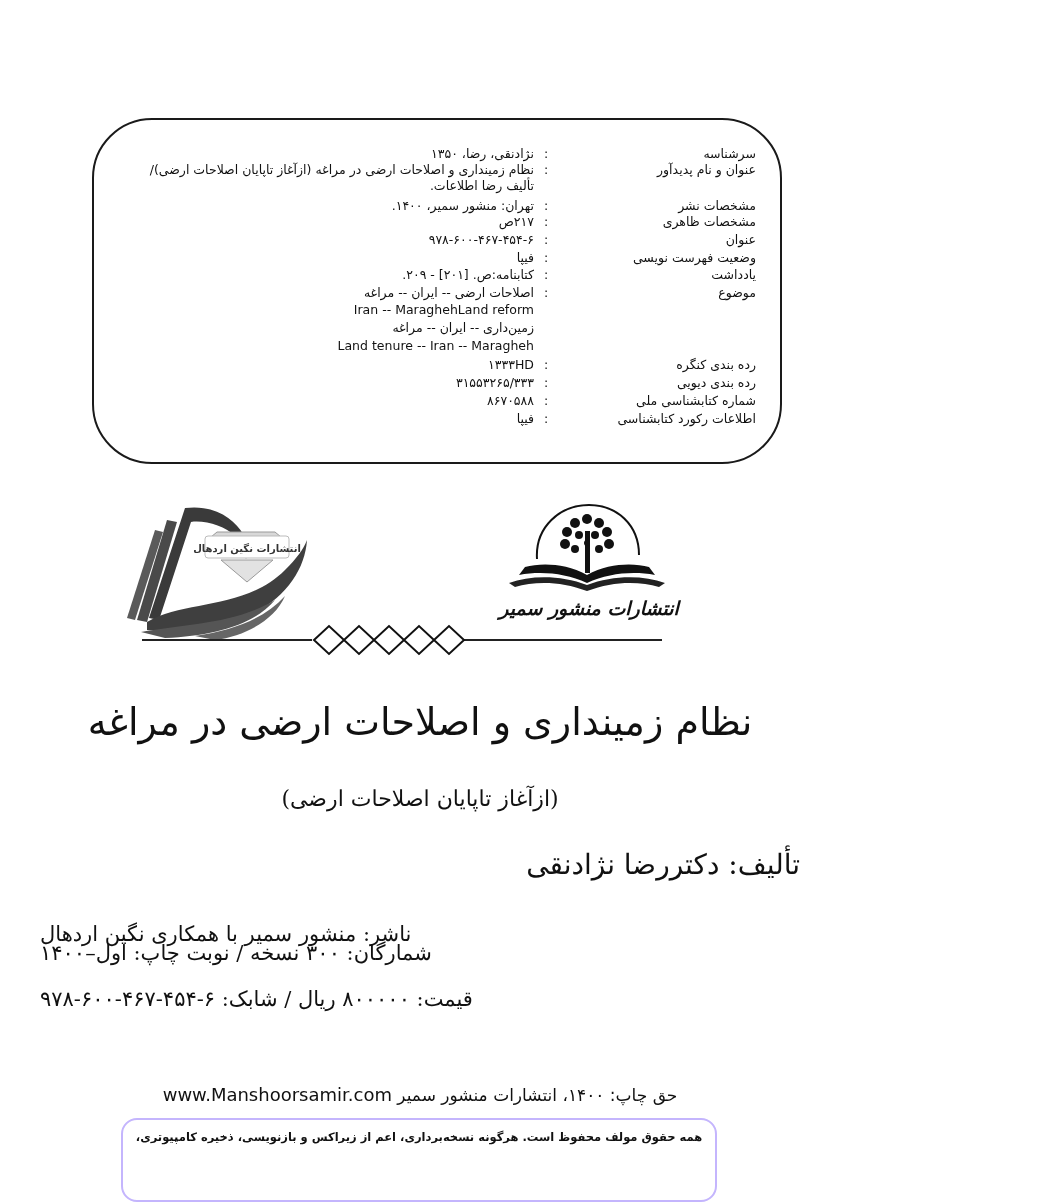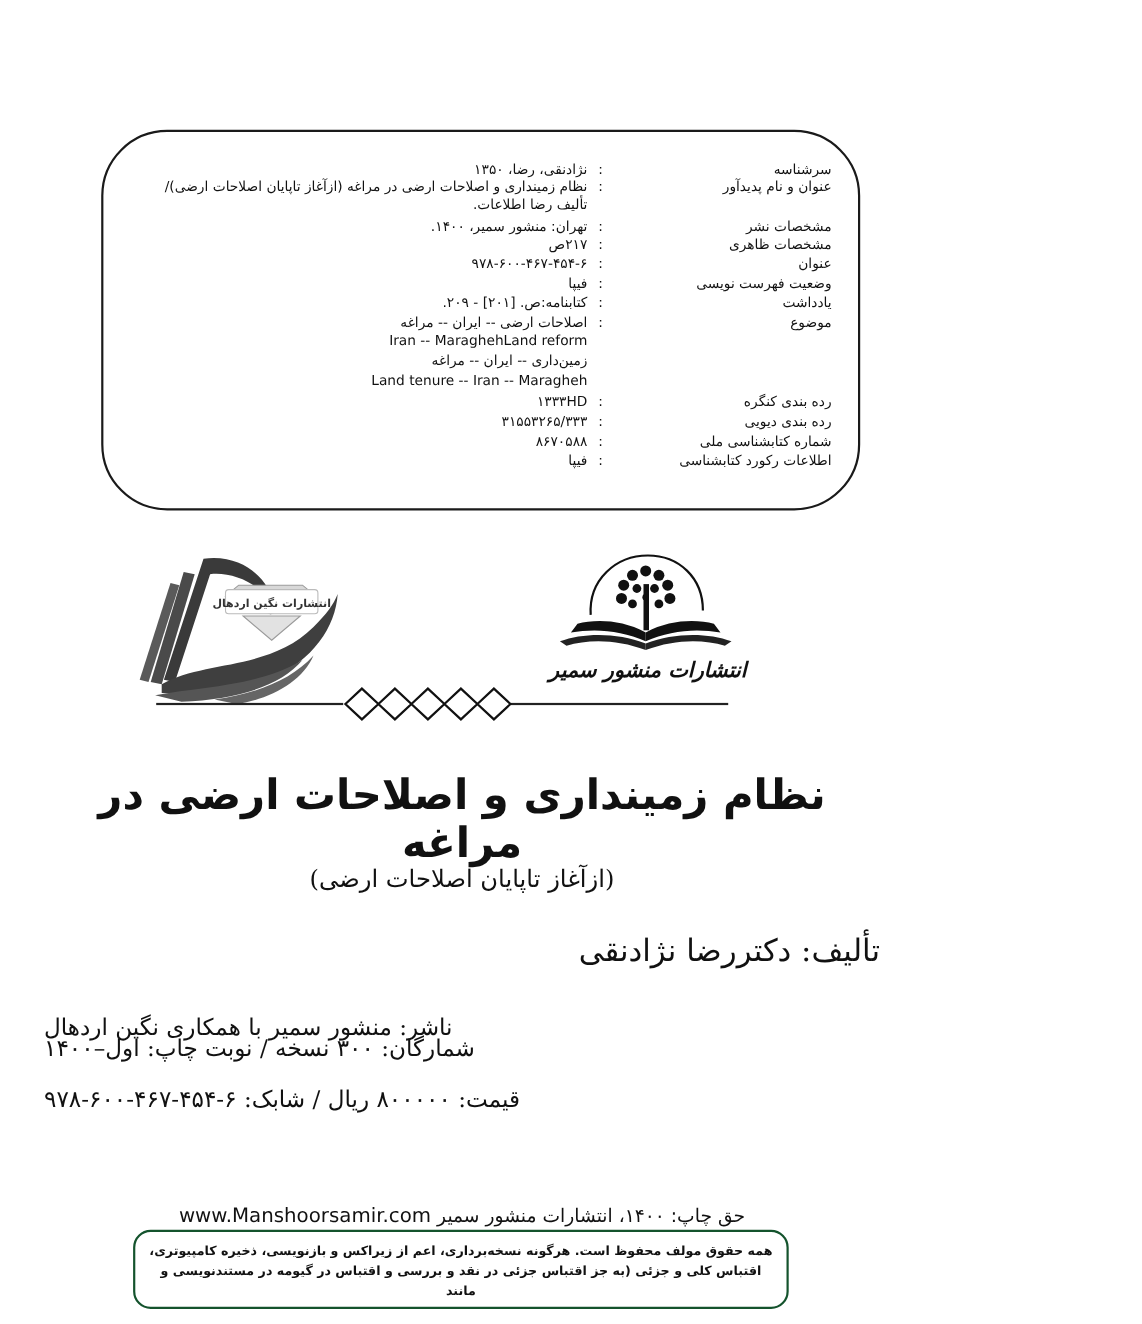--- a/index.html
+++ b/index.html
@@ -22,45 +22,45 @@
     .cat-colon { position: absolute; right: 206px; width: 8px; text-align: center; }
     .cat-value { position: absolute; right: 222px; text-align: right; }
 
     
     .logo { overflow: visible; }
     .divider-line { height: 2px; background: #222; }
 
     
     .main-title {
       left: 40px; width: 760px; top: 700px; text-align: center; direction: rtl;
-      font-family: "DejaVu Sans", sans-serif; font-weight: bold; font-size: 38px;
+      font-family: "DejaVu Sans", sans-serif; font-weight: normal; font-size: 38px;
       letter-spacing: -0.5px;
     }
     .sub-title {
       left: 40px; width: 760px; top: 786px; text-align: center; direction: rtl;
       font-family: "DejaVu Serif", serif; font-size: 22px;
     }
     .author-line {
       left: 40px; width: 760px; top: 848px; text-align: right; direction: rtl;
       font-family: "DejaVu Serif", serif; font-size: 28px;
     }
     .info-line {
       left: 40px; width: 760px; text-align: left; direction: rtl;
       font-family: "DejaVu Serif", serif; font-size: 21px;
     }
     .copyright-line {
       left: 100px; width: 640px; top: 1084px; text-align: center; direction: rtl;
-      font-family: "DejaVu Sans", sans-serif; font-size: 17px; margin-top: 11px;
+      font-family: "DejaVu Sans", sans-serif; font-size: 17px;
     }
     .copyright-line .url { direction: ltr; unicode-bidi: embed; font-size: 18px; }
 
     
     .rights-box {
-      left: 121px; top: 1118px; width: 596px; height: 72px;
-      border: 2px solid #14532d; border-radius: 16px; box-sizing: border-box;
+      left: 121px; top: 1118px; width: 596px; height: 84px;
+      border: 2px solid #c4b5fd; border-radius: 16px; box-sizing: border-box;
       direction: rtl; text-align: center;
       font-family: "DejaVu Sans", sans-serif; font-weight: bold; font-size: 11.5px;
       line-height: 18px; padding: 8px 10px 0 10px;
     }
   </style>
 </head>
 <body>
 
 <div class="abs catalog-box"></div>
 
@@ -200,14 +200,13 @@
 <div class="abs info-line" style="top:941px">شمارگان: ۳۰۰ نسخه / نوبت چاپ: اول–۱۴۰۰</div>
 <div class="abs info-line" style="top:987px">قیمت: ۸۰۰۰۰۰ ریال / شابک: ۶-۴۵۴-۴۶۷-۶۰۰-۹۷۸</div>
 
 <div class="abs copyright-line">
   <span>حق چاپ: ۱۴۰۰، انتشارات منشور سمیر</span>
   <span class="url">www.Manshoorsamir.com</span>
 </div>
 
 <div class="abs rights-box">
   <div>همه حقوق مولف محفوظ است. هرگونه نسخه‌برداری، اعم از زیراکس و بازنویسی، ذخیره کامپیوتری،</div>
-  <div>اقتباس کلی و جزئی (به جز اقتباس جزئی در نقد و بررسی و اقتباس در گیومه در مستندنویسی و مانند</div>
 </div>
 
 </body></html>

